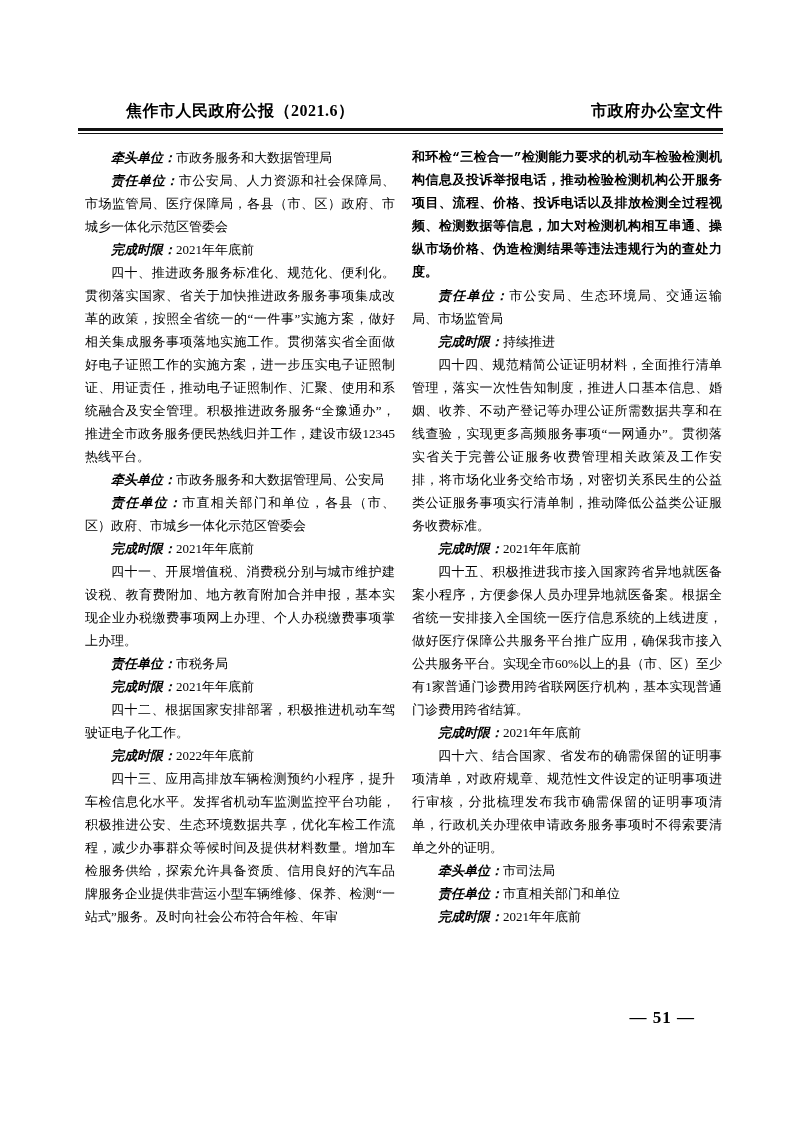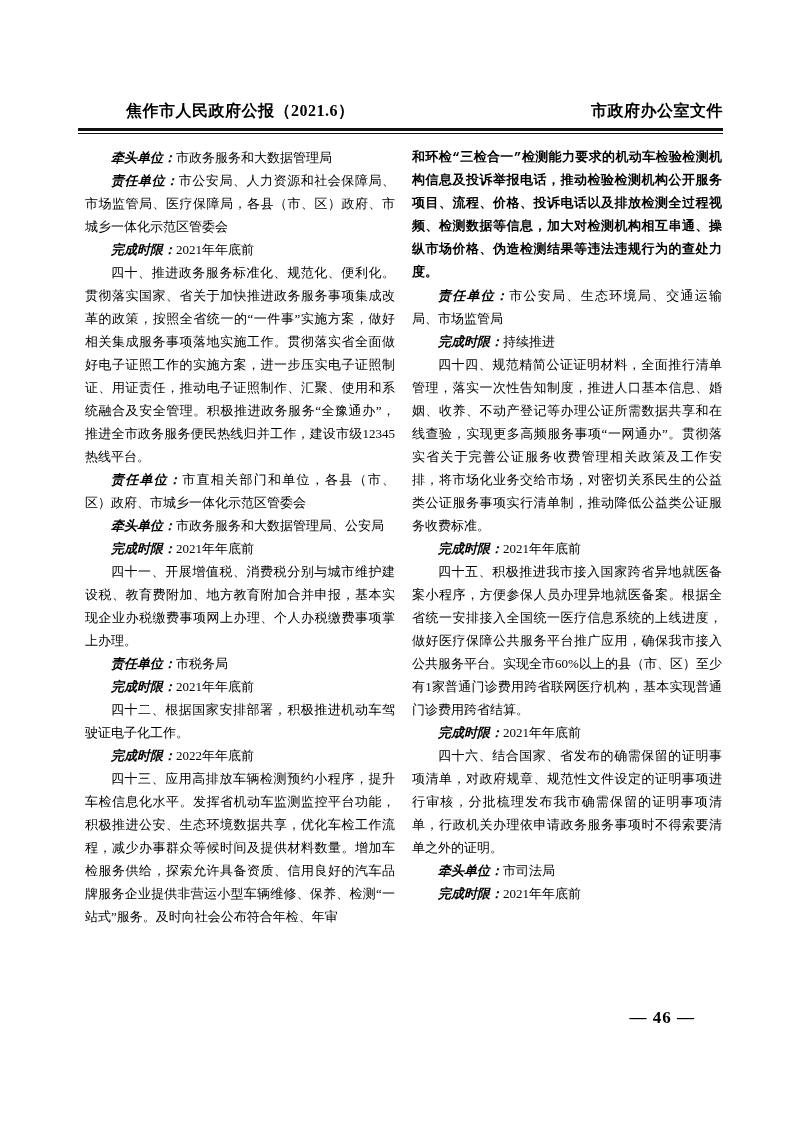--- a/index.html
+++ b/index.html
@@ -90,37 +90,38 @@
     <span>焦作市人民政府公报（2021.6）</span>
     <span>市政府办公室文件</span>
   </div>
   <div class="header-rule"></div>
   <div class="columns">
     <div class="col" id="col-left">
         <p class="meta"><span class="label">牵头单位：</span><span>市政务服务和大数据管理局</span></p>
         <p class="meta"><span class="label">责任单位：</span><span>市公安局、人力资源和社会保障局、市场监管局、医疗保障局，各县（市、区）政府、市城乡一体化示范区管委会</span></p>
         <p class="meta"><span class="label">完成时限：</span><span>2021年年底前</span></p>
         <p class="item">四十、推进政务服务标准化、规范化、便利化。贯彻落实国家、省关于加快推进政务服务事项集成改革的政策，按照全省统一的“一件事”实施方案，做好相关集成服务事项落地实施工作。贯彻落实省全面做好电子证照工作的实施方案，进一步压实电子证照制证、用证责任，推动电子证照制作、汇聚、使用和系统融合及安全管理。积极推进政务服务“全豫通办”，推进全市政务服务便民热线归并工作，建设市级12345热线平台。</p>
+        <p class="meta"><span class="label">牵头单位：</span><span>市政务服务和大数据管理局、公安局</span></p>
         <p class="meta"><span class="label">责任单位：</span><span>市直相关部门和单位，各县（市、区）政府、市城乡一体化示范区管委会</span></p>
-        <p class="meta"><span class="label">牵头单位：</span><span>市政务服务和大数据管理局、公安局</span></p>
         <p class="meta"><span class="label">完成时限：</span><span>2021年年底前</span></p>
         <p class="item">四十一、开展增值税、消费税分别与城市维护建设税、教育费附加、地方教育附加合并申报，基本实现企业办税缴费事项网上办理、个人办税缴费事项掌上办理。</p>
         <p class="meta"><span class="label">责任单位：</span><span>市税务局</span></p>
         <p class="meta"><span class="label">完成时限：</span><span>2021年年底前</span></p>
         <p class="item">四十二、根据国家安排部署，积极推进机动车驾驶证电子化工作。</p>
         <p class="meta"><span class="label">完成时限：</span><span>2022年年底前</span></p>
         <p class="item">四十三、应用高排放车辆检测预约小程序，提升车检信息化水平。发挥省机动车监测监控平台功能，积极推进公安、生态环境数据共享，优化车检工作流程，减少办事群众等候时间及提供材料数量。增加车检服务供给，探索允许具备资质、信用良好的汽车品牌服务企业提供非营运小型车辆维修、保养、检测“一站式”服务。及时向社会公布符合年检、年审</p>
       </div>
     <div class="col" id="col-right">
         <p class="cont">和环检“三检合一”检测能力要求的机动车检验检测机构信息及投诉举报电话，推动检验检测机构公开服务项目、流程、价格、投诉电话以及排放检测全过程视频、检测数据等信息，加大对检测机构相互串通、操纵市场价格、伪造检测结果等违法违规行为的查处力度。</p>
         <p class="meta"><span class="label">责任单位：</span><span>市公安局、生态环境局、交通运输局、市场监管局</span></p>
         <p class="meta"><span class="label">完成时限：</span><span>持续推进</span></p>
         <p class="item">四十四、规范精简公证证明材料，全面推行清单管理，落实一次性告知制度，推进人口基本信息、婚姻、收养、不动产登记等办理公证所需数据共享和在线查验，实现更多高频服务事项“一网通办”。贯彻落实省关于完善公证服务收费管理相关政策及工作安排，将市场化业务交给市场，对密切关系民生的公益类公证服务事项实行清单制，推动降低公益类公证服务收费标准。</p>
         <p class="meta"><span class="label">完成时限：</span><span>2021年年底前</span></p>
         <p class="item">四十五、积极推进我市接入国家跨省异地就医备案小程序，方便参保人员办理异地就医备案。根据全省统一安排接入全国统一医疗信息系统的上线进度，做好医疗保障公共服务平台推广应用，确保我市接入公共服务平台。实现全市60%以上的县（市、区）至少有1家普通门诊费用跨省联网医疗机构，基本实现普通门诊费用跨省结算。</p>
         <p class="meta"><span class="label">完成时限：</span><span>2021年年底前</span></p>
         <p class="item">四十六、结合国家、省发布的确需保留的证明事项清单，对政府规章、规范性文件设定的证明事项进行审核，分批梳理发布我市确需保留的证明事项清单，行政机关办理依申请政务服务事项时不得索要清单之外的证明。</p>
         <p class="meta"><span class="label">牵头单位：</span><span>市司法局</span></p>
+        <p class="meta"><span class="label">责任单位：</span><span>市直相关部门和单位</span></p>
         <p class="meta"><span class="label">完成时限：</span><span>2021年年底前</span></p>
       </div>
   </div>
-  <div class="page-number">— 46 —</div>
+  <div class="page-number">— 51 —</div>
 </div>
 
 </body></html>

